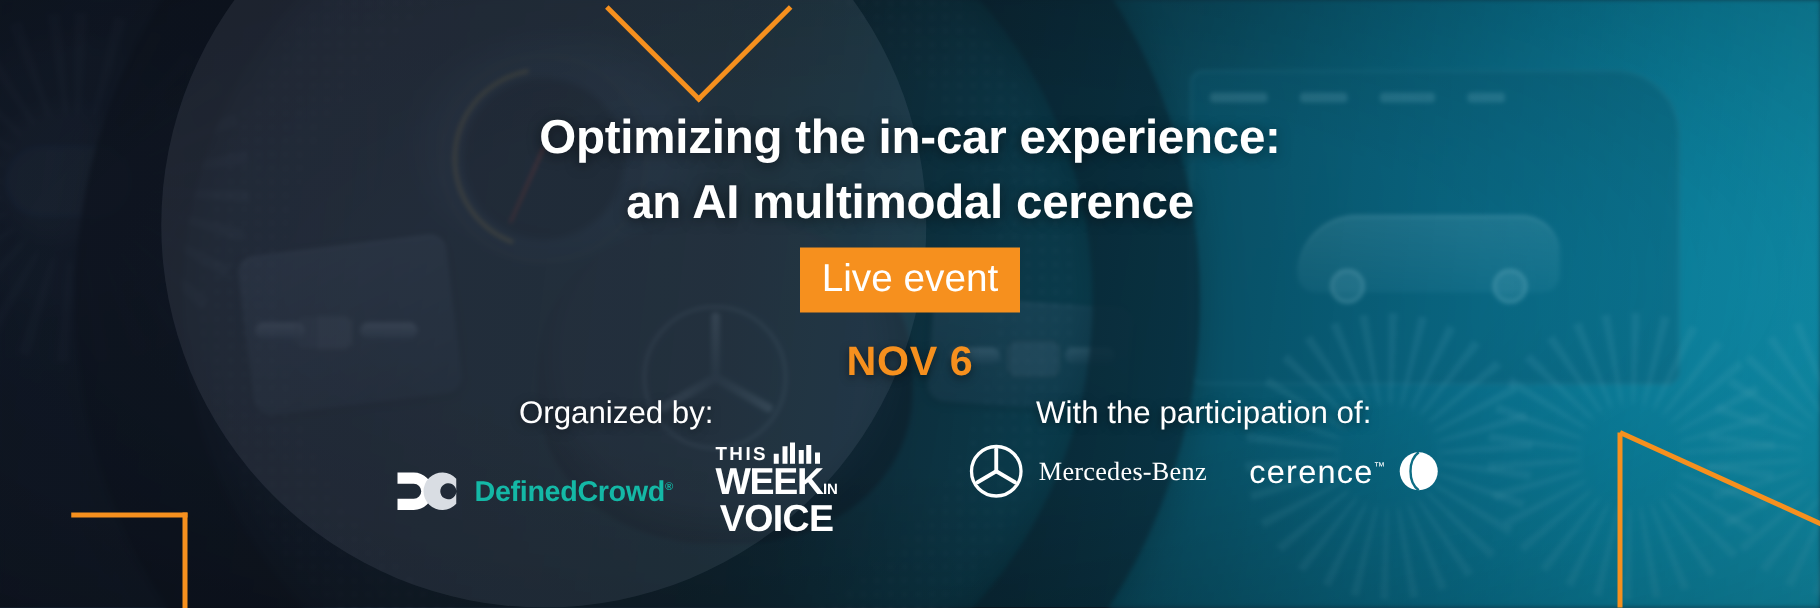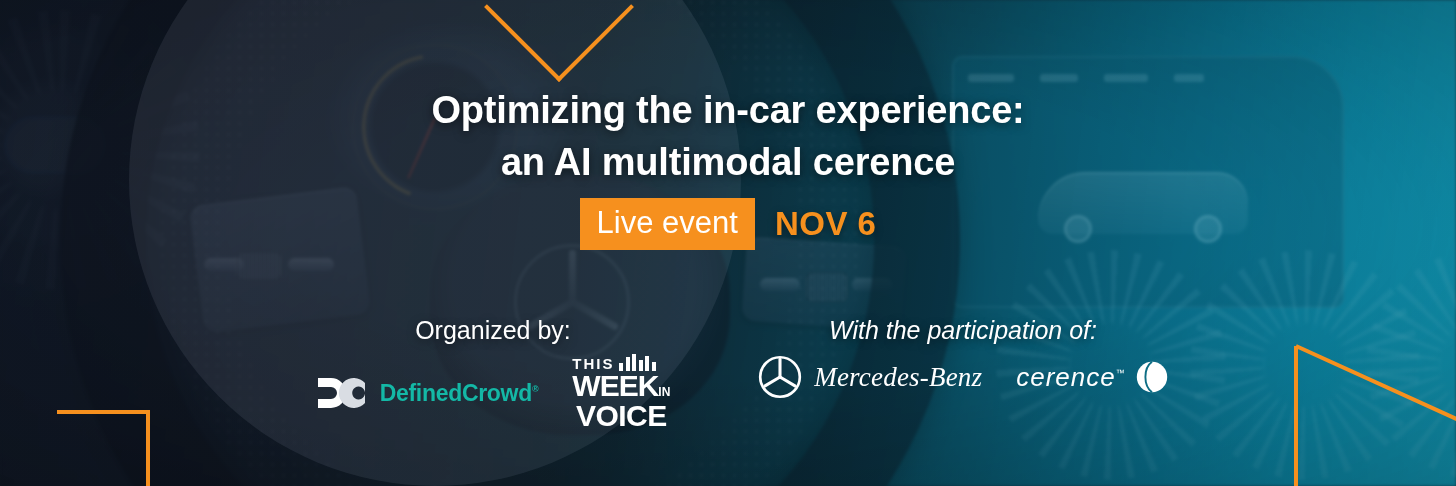--- a/index.html
+++ b/index.html
@@ -216,40 +216,40 @@
   .title{
     position:absolute; left:0; right:0; top:84px;
     text-align:center; color:#fff;
     font-weight:700; font-size:38px; line-height:52px; letter-spacing:-.2px;
     text-shadow:0 2px 10px rgba(0,0,0,.55);
   }
   .title .l2{ display:block; }
 
   .eventrow{
     position:absolute; left:0; right:0; top:198px;
-    display:flex; justify-content:center; align-items:center; gap:20px;
+    display:flex; justify-content:center; align-items:center; gap:20px;flex-direction:column;
   }
   .badge{
     background:var(--orange); color:#fff;
     font-size:31px; line-height:1; font-weight:400;
     padding:9px 17px 12px 17px;
     white-space:nowrap;
   }
   .date{
     color:var(--orange); font-weight:700; font-size:33px; letter-spacing:.5px;
     text-shadow:0 2px 8px rgba(0,0,0,.45);
   }
 
   .credits{
     position:absolute; left:0; right:0; top:315px;
     display:flex; justify-content:center; align-items:flex-start; gap:0;
   }
   .col{ display:flex; flex-direction:column; align-items:center; }
   .col-left{ width:470px; }
-  .col-right{ width:470px;font-style:italic; }
+  .col-right{ width:470px; }
   .credit-label{
     color:#fff; font-size:25px; line-height:30px; font-weight:400;
     text-shadow:0 2px 8px rgba(0,0,0,.5);
     margin-bottom:10px;
   }
   .logos{ display:flex; align-items:center; justify-content:center; gap:34px; }
 
   
   .dc{ display:flex; align-items:center; gap:12px; }
   .dc-word{
@@ -264,21 +264,21 @@
   .eq{ display:flex; align-items:flex-end; gap:2.5px; height:16px; }
   .eq i{ display:block; width:4px; background:#fff; }
   .twiv-r2{ display:flex; align-items:baseline; justify-content:center; }
   .twiv-week{ font-size:30px; font-weight:800; letter-spacing:-1px; }
   .twiv-in{ font-size:12px; font-weight:700; letter-spacing:0; }
   .twiv-voice{ font-size:30px; font-weight:800; letter-spacing:-.5px; }
 
   
   .mb{ display:flex; align-items:center; gap:12px; }
   .mb-word{
-    color:#fff; font-family:"Liberation Serif", serif; font-size:27px; letter-spacing:.2px;
+    color:#fff; font-family:"Liberation Serif", serif; font-size:21px; letter-spacing:.2px;
   }
   
   .ce{ display:flex; align-items:center; gap:10px; }
   .ce-word{ color:#fff; font-size:26px; letter-spacing:1px; }
   .ce-word sup{ font-size:9px; vertical-align:super; }
 </style>
 </head>
 <body>
 
 <div class="banner">

